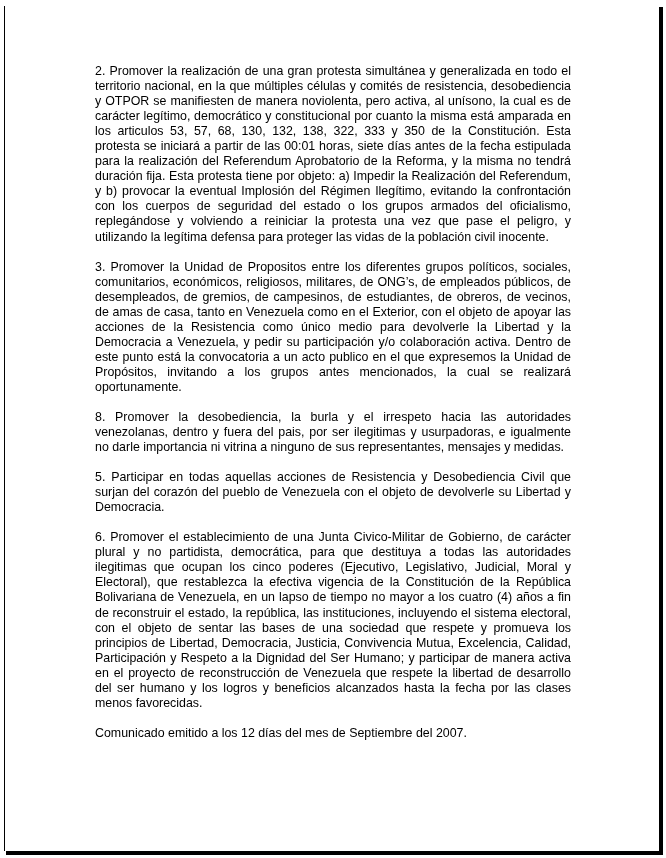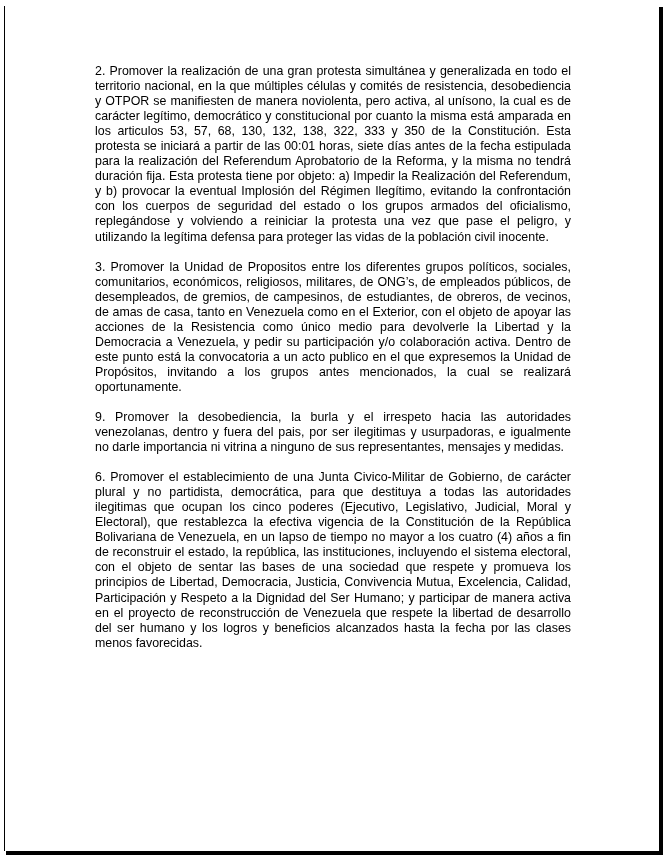--- a/index.html
+++ b/index.html
@@ -59,18 +59,20 @@
       margin-top: 30px;
     }
   </style>
 </head>
 <body>
 
 <div class="page">
   <div class="content">
     <p>2. Promover la realización de una gran protesta simultánea y generalizada en todo el territorio nacional, en la que múltiples células y comités de resistencia, desobediencia y OTPOR se manifiesten de manera noviolenta, pero activa, al unísono, la cual es de carácter legítimo, democrático y constitucional por cuanto la misma está amparada en los articulos 53, 57, 68, 130, 132, 138, 322, 333 y 350 de la Constitución. Esta protesta se iniciará a partir de las 00:01 horas, siete días antes de la fecha estipulada para la realización del Referendum Aprobatorio de la Reforma, y la misma no tendrá duración fija. Esta protesta tiene por objeto: a) Impedir la Realización del Referendum, y b) provocar la eventual Implosión del Régimen Ilegítimo, evitando la confrontación con los cuerpos de seguridad del estado o los grupos armados del oficialismo, replegándose y volviendo a reiniciar la protesta una vez que pase el peligro, y utilizando la legítima defensa para proteger las vidas de la población civil inocente.</p>
     <p>3. Promover la Unidad de Propositos entre los diferentes grupos políticos, sociales, comunitarios, económicos, religiosos, militares, de ONG’s, de empleados públicos, de desempleados, de gremios, de campesinos, de estudiantes, de obreros, de vecinos, de amas de casa, tanto en Venezuela como en el Exterior, con el objeto de apoyar las acciones de la Resistencia como único medio para devolverle la Libertad y la Democracia a Venezuela, y pedir su participación y/o colaboración activa. Dentro de este punto está la convocatoria a un acto publico en el que expresemos la Unidad de Propósitos, invitando a los grupos antes mencionados, la cual se realizará oportunamente.</p>
-    <p>9. Promover la desobediencia, la burla y el irrespeto hacia las autoridades venezolanas, dentro y fuera del pais, por ser ilegitimas y usurpadoras, e igualmente no darle importancia ni vitrina a ninguno de sus representantes, mensajes y medidas.</p>
+    <p>8. Promover la desobediencia, la burla y el irrespeto hacia las autoridades venezolanas, dentro y fuera del pais, por ser ilegitimas y usurpadoras, e igualmente no darle importancia ni vitrina a ninguno de sus representantes, mensajes y medidas.</p>
+    <p>5. Participar en todas aquellas acciones de Resistencia y Desobediencia Civil que surjan del corazón del pueblo de Venezuela con el objeto de devolverle su Libertad y Democracia.</p>
     <p>6. Promover el establecimiento de una Junta Civico-Militar de Gobierno, de carácter plural y no partidista, democrática, para que destituya a todas las autoridades ilegitimas que ocupan los cinco poderes (Ejecutivo, Legislativo, Judicial, Moral y Electoral), que restablezca la efectiva vigencia de la Constitución de la República Bolivariana de Venezuela, en un lapso de tiempo no mayor a los cuatro (4) años a fin de reconstruir el estado, la república, las instituciones, incluyendo el sistema electoral, con el objeto de sentar las bases de una sociedad que respete y promueva los principios de Libertad, Democracia, Justicia, Convivencia Mutua, Excelencia, Calidad, Participación y Respeto a la Dignidad del Ser Humano; y participar de manera activa en el proyecto de reconstrucción de Venezuela que respete la libertad de desarrollo del ser humano y los logros y beneficios alcanzados hasta la fecha por las clases menos favorecidas.</p>
+    <p class="last-line-left">Comunicado emitido a los 12 días del mes de Septiembre del 2007.</p>
   </div>
 </div>
 <div class="shadow-right"></div>
 <div class="shadow-bottom"></div>
 
 </body></html>

